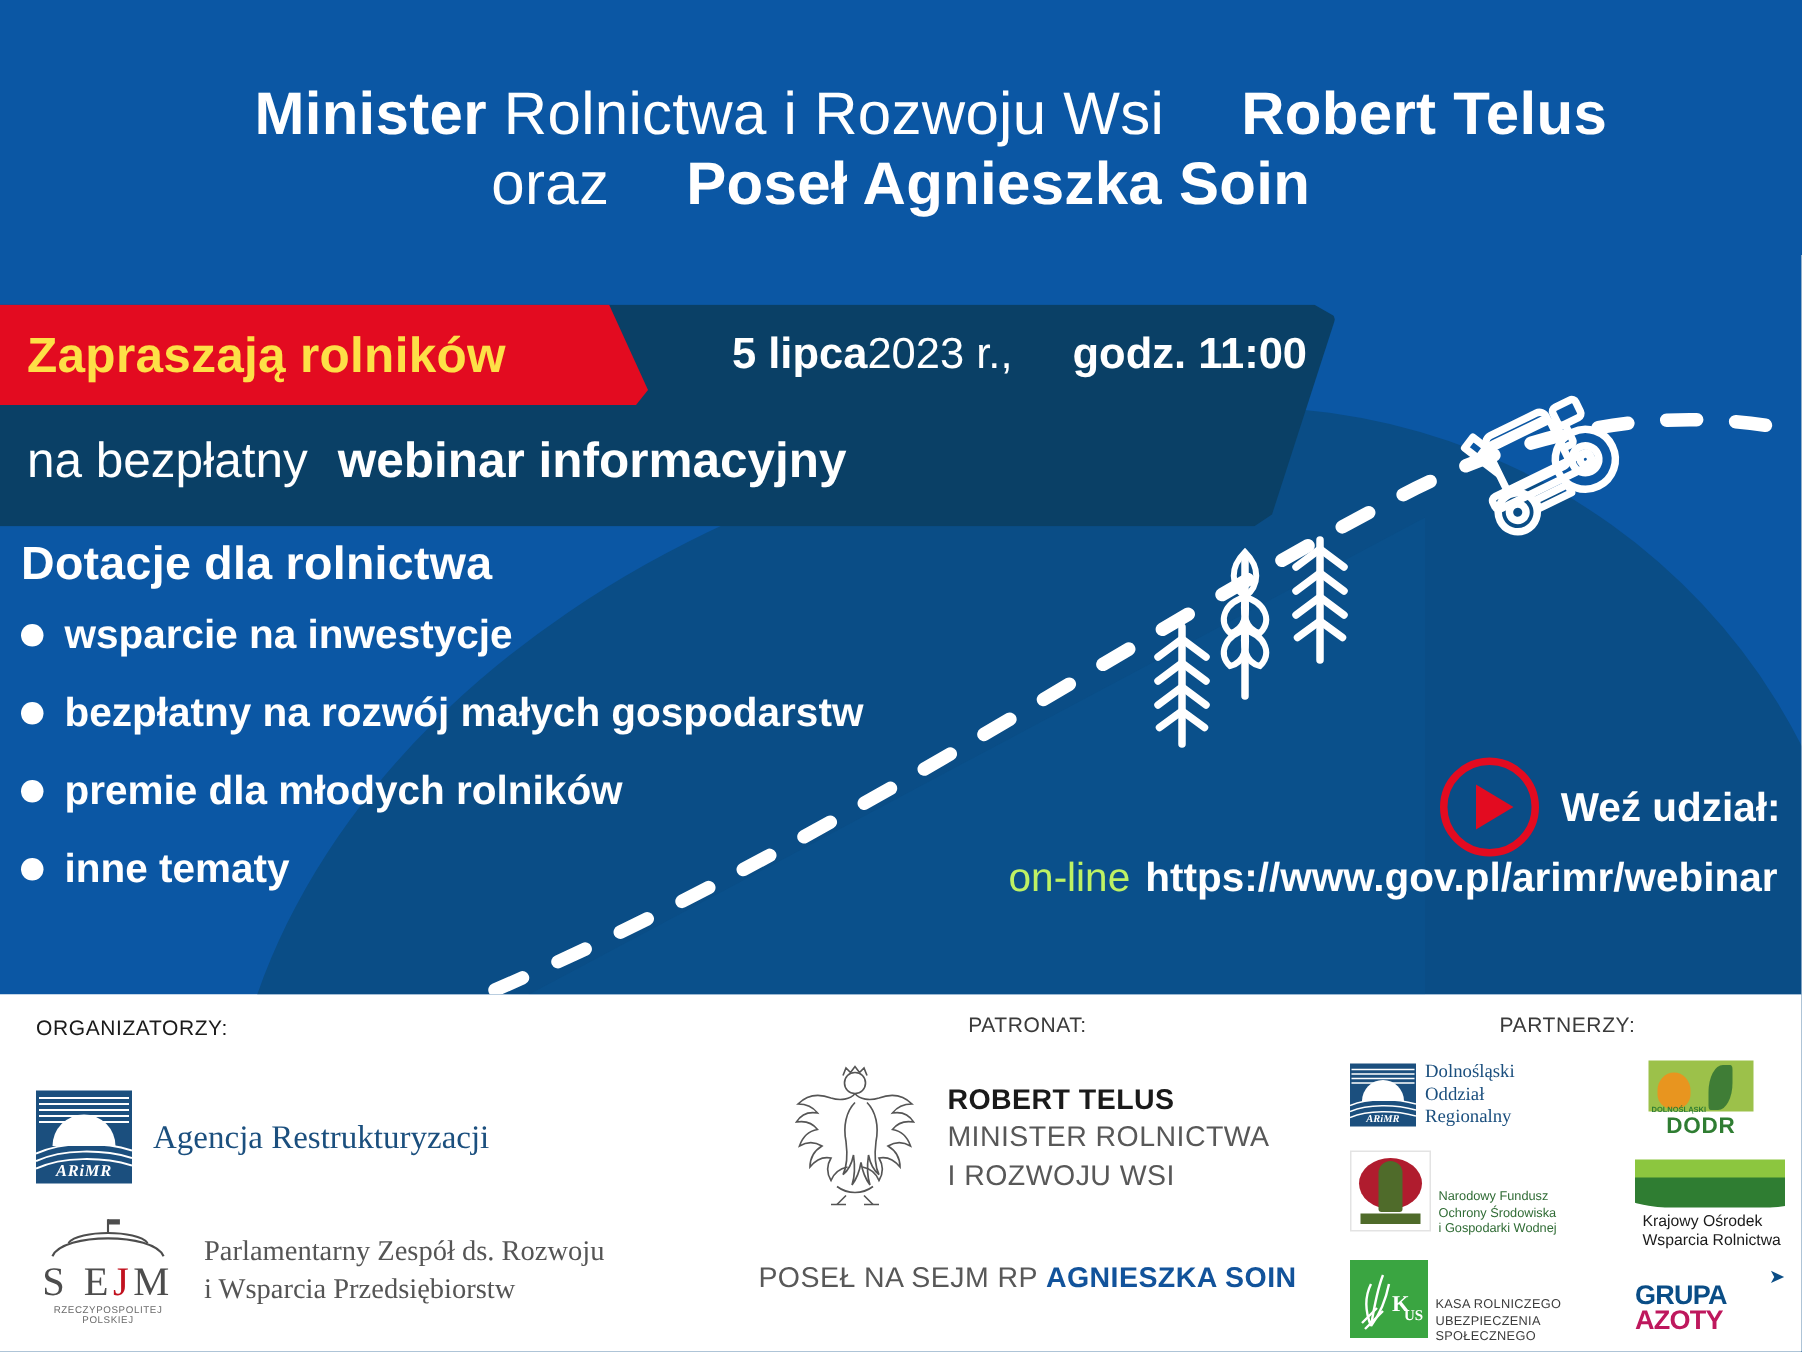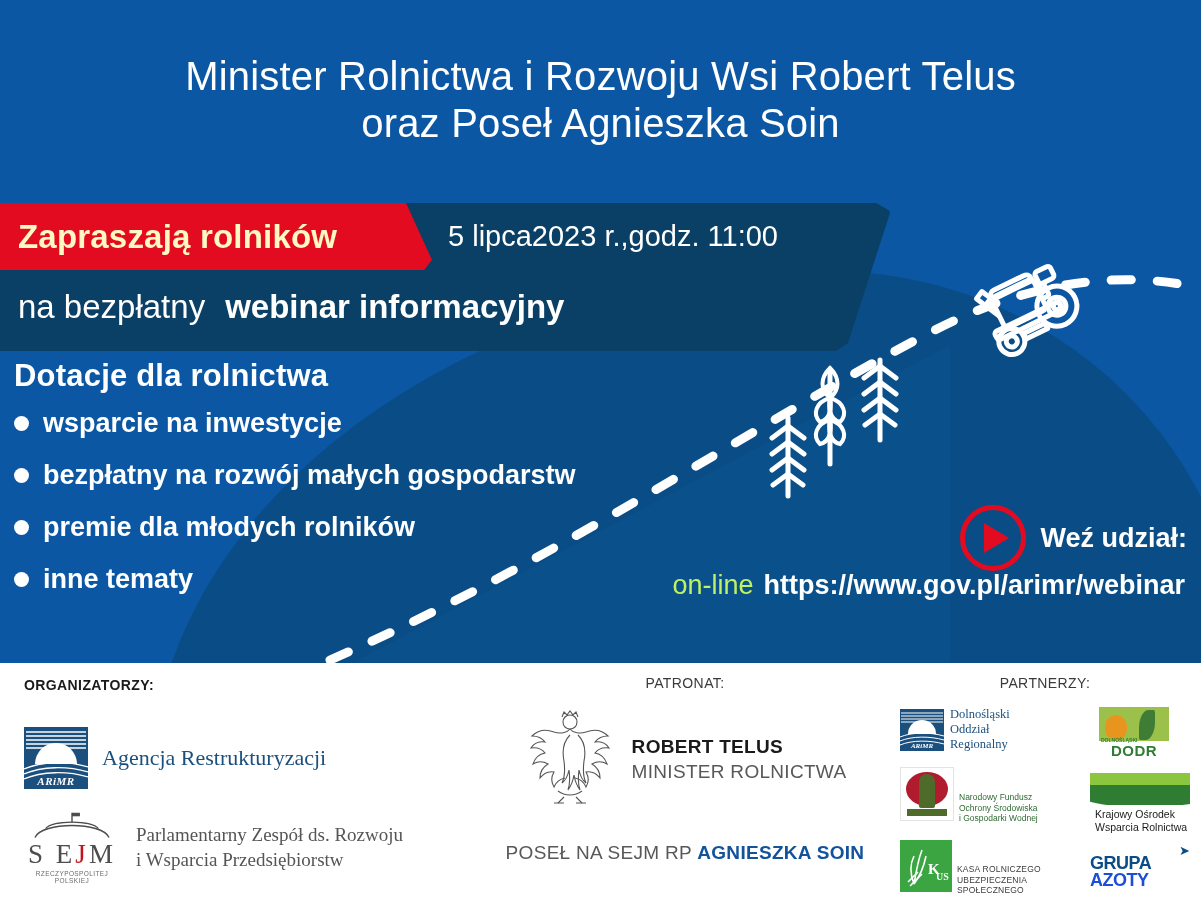--- a/index.html
+++ b/index.html
@@ -29,37 +29,37 @@
   .road{position:absolute;left:0;top:0;width:1201px;height:663px;pointer-events:none;}
 
   
   .header{position:absolute;left:0;top:0;width:1201px;height:200px;z-index:6;
     display:flex;flex-direction:column;align-items:center;justify-content:center;}
   .header .l1,.header .l2{
     color:#fff;letter-spacing:.2px;line-height:1.17;text-align:center;white-space:nowrap;
   }
   .header .l1{font-size:40px;}
   .header .l2{font-size:40px;}
-  .b{font-weight:normal;}
+  .b{font-weight:bold;margin-left:40px;}
   .n{font-weight:normal;}
 
   
   .darkpanel{
     position:absolute;left:0;top:203px;width:890px;height:148px;z-index:3;
     background:#0a4066;
     clip-path:polygon(0 0, 876px 0, 890px 8px, 890px 10px, 848px 140px, 836px 148px, 0 148px);
     border-top-right-radius:12px;
   }
   .redbanner{
     position:absolute;left:0;top:203px;width:432px;height:67px;z-index:5;
     background:#e30b20;
     clip-path:polygon(0 0, 406px 0, 432px 57px, 424px 67px, 0 67px);
     display:flex;align-items:center;
   }
-  .redbanner .txt{color:#fef9c3;font-weight:bold;font-size:33px;padding-left:18px;letter-spacing:.2px;white-space:nowrap;}
+  .redbanner .txt{color:#fde047;font-weight:bold;font-size:33px;padding-left:18px;letter-spacing:.2px;white-space:nowrap;}
 
   .dateline{position:absolute;left:448px;top:203px;height:67px;z-index:6;
     display:flex;align-items:center;color:#fff;font-size:29px;white-space:nowrap;}
   .dateline .sp{display:inline-block;}
 
   .webline{position:absolute;left:18px;top:288px;height:62px;z-index:6;
     display:flex;align-items:baseline;color:#fff;white-space:nowrap;}
   .webline .thin{font-size:33px;font-weight:300;}
   .webline .strong{font-size:33px;font-weight:bold;margin-left:20px;}
 
@@ -79,21 +79,21 @@
     border-width:15px 0 15px 25px;border-color:transparent transparent transparent #e30b20;margin-left:6px;}
 
   .urlline{position:absolute;right:16px;top:570px;z-index:7;display:flex;align-items:baseline;white-space:nowrap;}
   .urlline .pre{color:#bef264;font-size:27px;font-weight:300;}
   .urlline .url{color:#fff;font-size:27px;font-weight:bold;margin-left:10px;}
 
   
   .footer{position:absolute;left:0;top:663px;width:1201px;height:238px;background:#fff;}
   .col{position:absolute;top:0;}
   .colhead{font-size:14px;color:#1a1a1a;letter-spacing:.4px;}
-  .colhead.bold{font-weight:bold;}
+  .colhead.bold{font-weight:normal;}
   .colhead.light{font-weight:normal;color:#3a3a3a;}
 
   .org{left:24px;width:430px;}
   .pat{left:470px;width:430px;text-align:center;}
   .part{left:900px;width:290px;text-align:center;}
 
   .logorow{display:flex;align-items:center;}
   .arimr-mark{width:64px;height:62px;background:#1b4f7e;position:relative;flex:none;overflow:hidden;}
   .arimr-mark .sun{position:absolute;left:11px;top:16px;width:42px;height:21px;background:#fff;border-radius:21px 21px 0 0;}
   .arimr-mark .lines{position:absolute;left:0;top:0;width:64px;height:62px;}
@@ -142,21 +142,21 @@
   .dodr .sm{position:absolute;left:2px;bottom:16px;font-size:5px;color:#2f7d32;font-weight:bold;}
 
   .kowr{width:100px;}
   .kowr .band{width:100px;height:34px;background:#ffffff;position:relative;overflow:hidden;}
   .kowr .g1{position:absolute;left:-10px;top:2px;width:130px;height:16px;background:#8cc63f;border-radius:0 0 60% 60%;}
   .kowr .g2{position:absolute;left:-10px;top:14px;width:130px;height:22px;background:#2f7d32;border-radius:0 0 60% 60%;}
   .kowr .cap{font-size:10.5px;color:#1a1a1a;line-height:1.22;text-align:left;margin-top:3px;}
 
   .azoty{width:100px;text-align:left;}
   .azoty .a1{color:#0a4d86;font-weight:bold;font-size:18px;letter-spacing:-.5px;line-height:.95;}
-  .azoty .a2{color:#1d4ed8;font-weight:bold;font-size:18px;letter-spacing:-.5px;line-height:.95;}
+  .azoty .a2{color:#be185d;font-weight:bold;font-size:18px;letter-spacing:-.5px;line-height:.95;}
   .azoty .arw{color:#0a4d86;font-size:13px;text-align:right;line-height:.7;}
 
   .eagle{width:92px;height:104px;flex:none;}
 </style>
 </head>
 <body>
 
 <div id="poster">
 
   <div class="stage">
@@ -316,20 +316,21 @@
             <path d="M46 22 c3 4,10 5,16 3 c8-3,16-2,22 4 c-6 0,-10 2,-13 6 c6-1,11 1,14 6 c-6-1,-11 1,-14 5 c6 1,10 5,12 11 c-5-3,-10-3,-15 0 c5 3,8 8,8 14 c-4-5,-9-7,-14-6 c3 5,3 10,0 15 c-2-5,-6-8,-11-9"></path>
             <path d="M46 28 c-6 6,-8 16,-6 26 c1 8,1 16,-2 22 c4-3,6-8,7-13 c1 7,1 14,-1 20 c3-4,5-9,6-15 c1 6,3 11,6 15 c-2-6,-2-13,-1-20 c1 5,3 10,7 13 c-3-6,-3-14,-2-22 c2-10,0-20,-6-26"></path>
             <path d="M34 84 c4 3,8 4,12 4 c4 0,8-1,12-4"></path>
             <path d="M40 90 l-6 6 M52 90 l6 6"></path>
             <path d="M30 96 h10 M52 96 h10"></path>
           </g>
         </svg>
         <div class="pat-txt">
           <div class="nm">ROBERT TELUS</div>
           <div>MINISTER ROLNICTWA</div>
+          <div>I ROZWOJU WSI</div>
         </div>
       </div>
 
       <div class="posel"><span>POSEŁ NA SEJM RP </span><b>AGNIESZKA SOIN</b></div>
     </div>
 
     <div class="col part">
       <div class="colhead light" style="margin-top:12px">PARTNERZY:</div>
 
       <div class="ptable">

